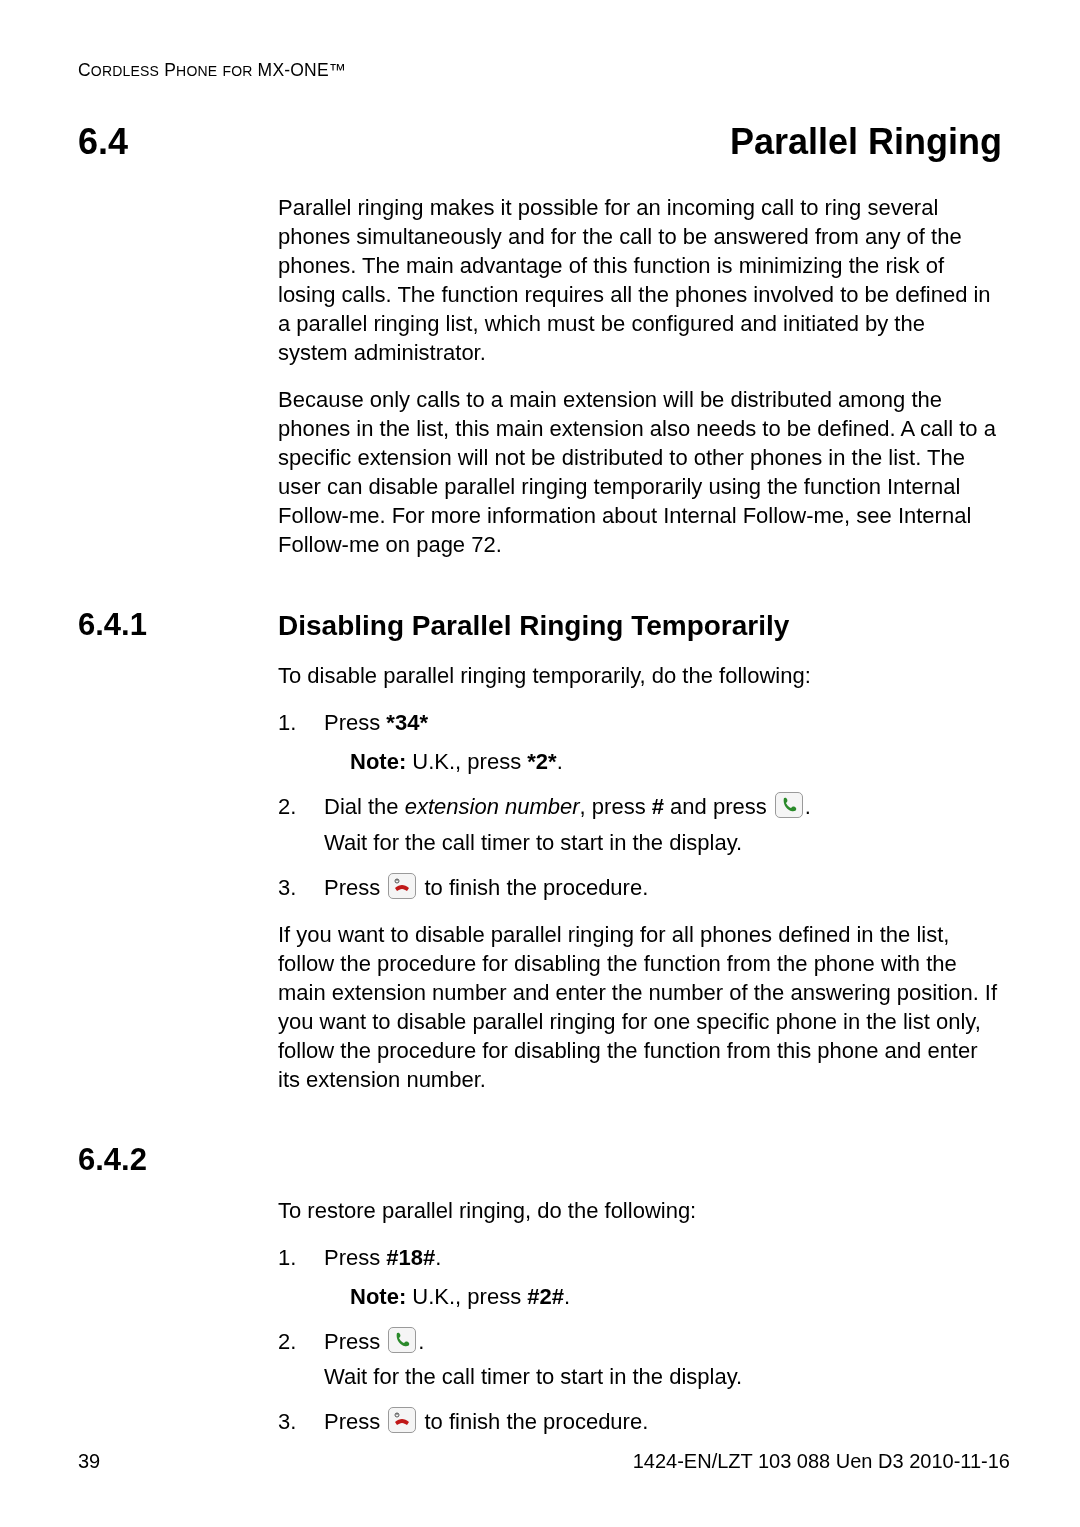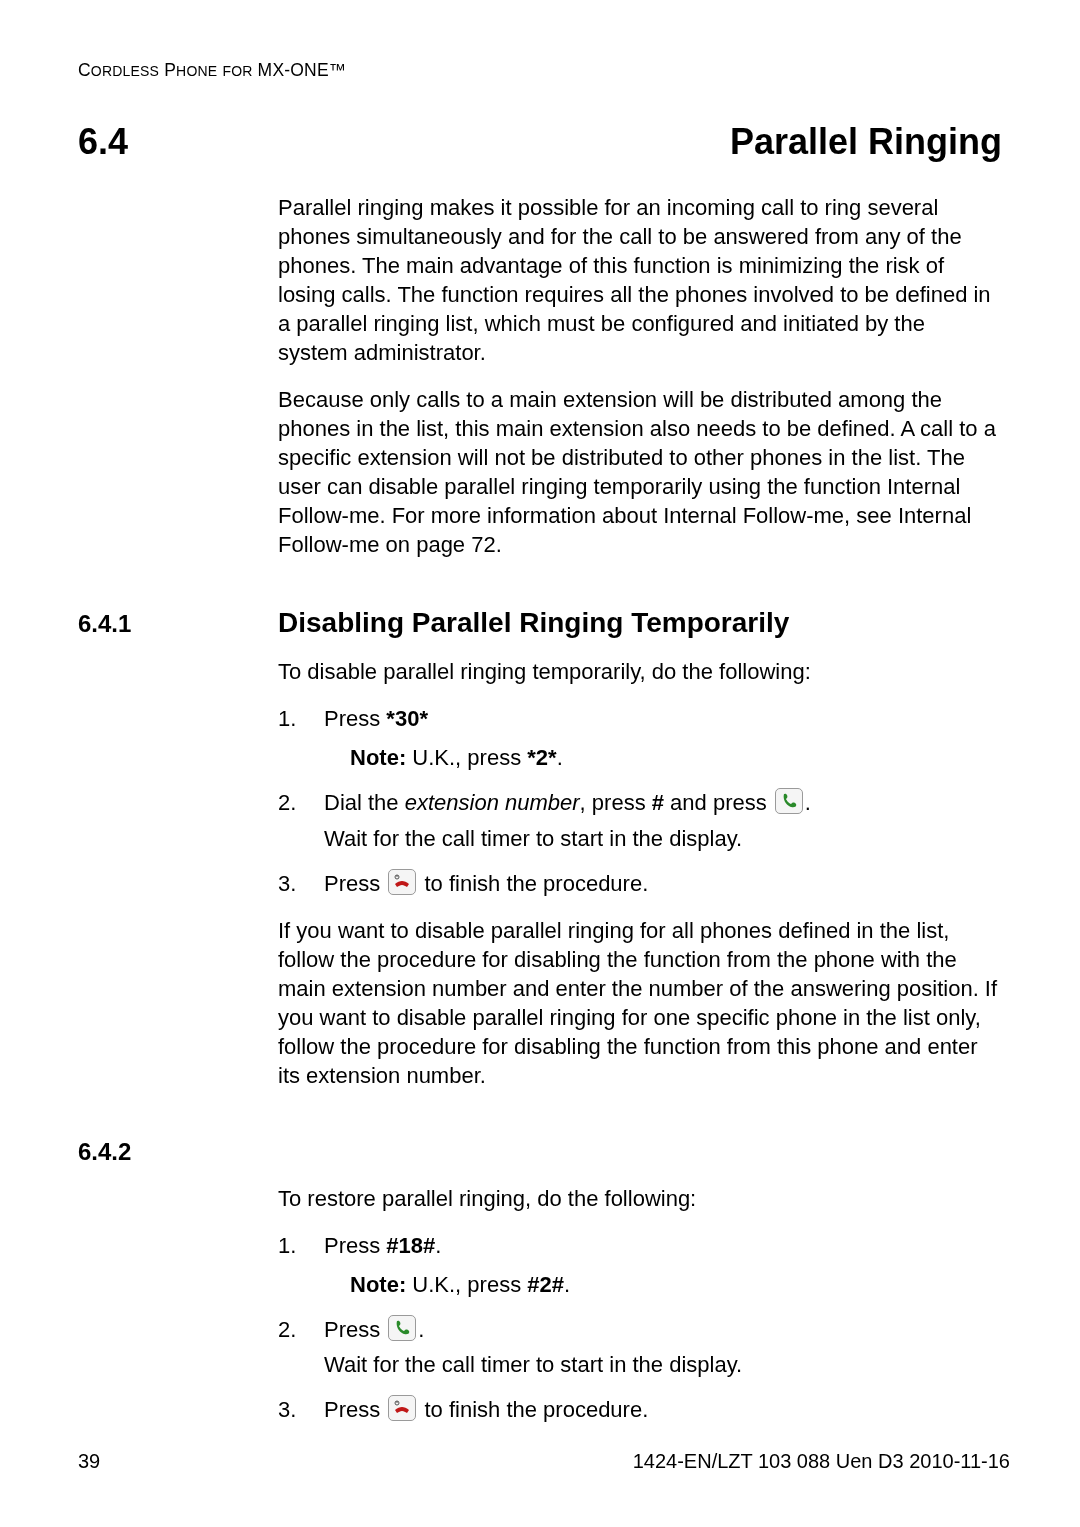--- a/index.html
+++ b/index.html
@@ -44,21 +44,21 @@
     font-weight: bold;
   }
   .subsec-row {
     display: flex;
     align-items: baseline;
     margin-top: 48px;
     margin-bottom: 18px;
   }
   .subsec-num {
     width: 200px;
-    font-size: 24px;
+    font-size: 31px;
     font-weight: bold;
   }
   .subsec-title {
     font-size: 28px;
     font-weight: bold;
   }
   .body-col {
     margin-left: 200px;
     width: 720px;
     font-size: 22px;
@@ -142,21 +142,21 @@
   <div class="subsec-row">
     <div class="subsec-num">6.4.1</div>
     <div class="subsec-title">Disabling Parallel Ringing Temporarily</div>
   </div>
 
   <div class="body-col">
     <p>To disable parallel ringing temporarily, do the following:</p>
 
     <ol class="steps">
       <li>
-        <span>Press </span><b>*30*</b>
+        <span>Press </span><b>*34*</b>
         <div class="note">
           <span class="note-label">Note:</span><span>  U.K., press </span><b>*2*</b><span>.</span>
         </div>
       </li>
       <li>
         <span>Dial the </span><i>extension number</i><span>, press </span><b>#</b><span> and press </span><span class="key-icon"><svg viewBox="0 0 20 20">
               <path d="M5 3 C5 3 7 2 8 4 C9 6 8 7 7 8 C7 8 9 12 12 13 C13 12 14 11 16 12 C18 13 17 15 17 15 C17 15 15 18 10 15 C5 12 4 6 5 3 Z" fill="#2a8a2a"></path>
             </svg></span><span>.</span>
         <div class="subtext">Wait for the call timer to start in the display.</div>
       </li>

